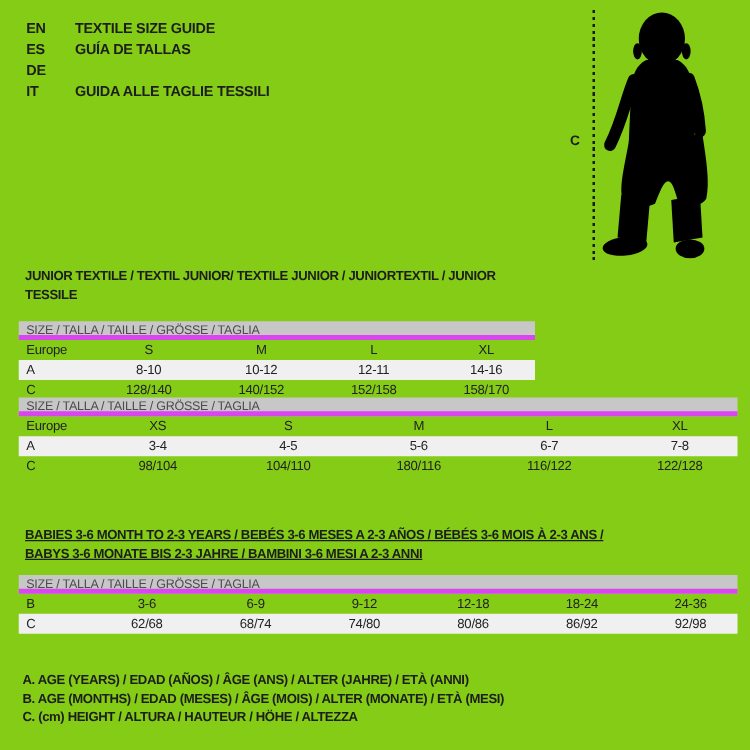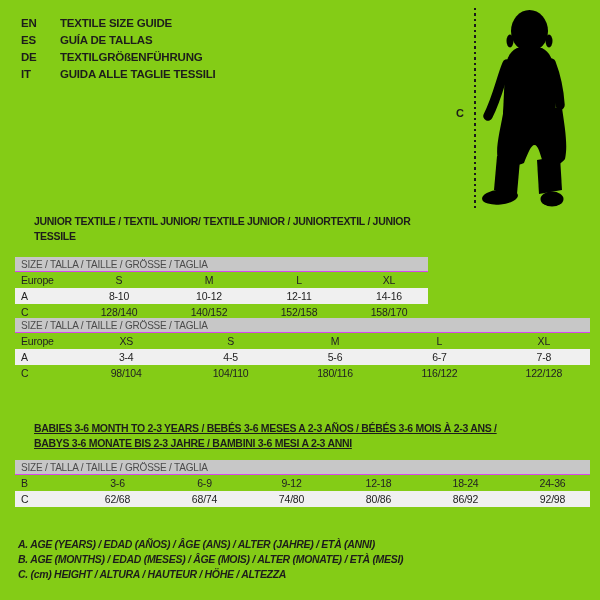--- a/index.html
+++ b/index.html
@@ -27,62 +27,61 @@
              font-size: 11px; font-weight: bold; }
   .baby { position: absolute; left: 479px; top: 8px; }
 
   
   .size-table { position: absolute; left: 15px; }
   .t1 { top: 214px; width: 413px; }
   .t2 { top: 318px; width: 575px; }
   .t3 { top: 421px; width: 575px; }
 
   .tbl-title { font-size: 10.5px; font-weight: bold; letter-spacing: -0.3px;
-               line-height: 15px; margin-left: 19px; }
+               line-height: 15px; margin-left: 5px; }
   .t1 .tbl-title, .t2 .tbl-title { margin-bottom: 13px; }
   .t3 .tbl-title { margin-bottom: 0; text-decoration: underline; }
   .t3 .title-gap { height: 9px; }
   .sub { font-size: 7.5px; vertical-align: -2px; }
 
   .tbl-bar {
     background: #c7c7c7; color: #4b4b4b;
     font-size: 10px; letter-spacing: -0.2px;
     height: 15px; line-height: 15px;
     padding-left: 6px;
-    border-bottom: 1px solid #d946ef;
+    border-bottom: 4px solid #d946ef;
     box-sizing: border-box;
   }
 
   .tbl-row { display: flex; height: 16px; align-items: center;
              font-size: 10.5px; letter-spacing: -0.2px; color: #222; gap: 12px; }
   .tbl-row.shaded { background: #f0f0f0; }
   .cl { width: 53px; padding-left: 6px; box-sizing: border-box; }
   .c  { flex: 1; text-align: center; }
 
   
-  .footnotes { position: absolute; left: 18px; top: 537px; font-style: italic; }
+  .footnotes { position: absolute; left: 18px; top: 537px; }
   .fn { font-size: 10.5px; font-weight: bold; letter-spacing: -0.3px; line-height: 15px; }
 </style>
 </head>
 <body>
 
 <div class="canvas">
 
   <div class="lang-list">
     <div class="lang-row">
       <span class="lang-code">EN</span>
       <span class="lang-title">TEXTILE SIZE GUIDE</span>
     </div>
     <div class="lang-row">
       <span class="lang-code">ES</span>
       <span class="lang-title">GUÍA DE TALLAS</span>
     </div>
     <div class="lang-row">
       <span class="lang-code">DE</span>
-      <span class="lang-title">TEXTILGRÖßENFÜHRUNG</span>
     </div>
     <div class="lang-row">
       <span class="lang-code">IT</span>
       <span class="lang-title">GUIDA ALLE TAGLIE TESSILI</span>
     </div>
   </div>
 
   <div class="dash"></div>
   <div class="c-label">C</div>
   <svg class="baby" width="96" height="199" viewBox="0 0 96 199" aria-hidden="true">

